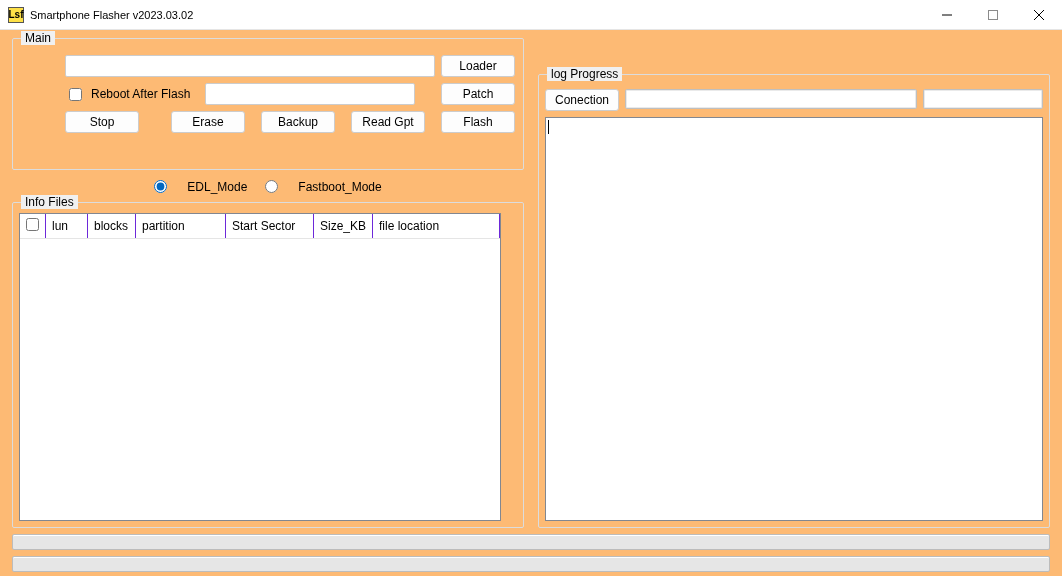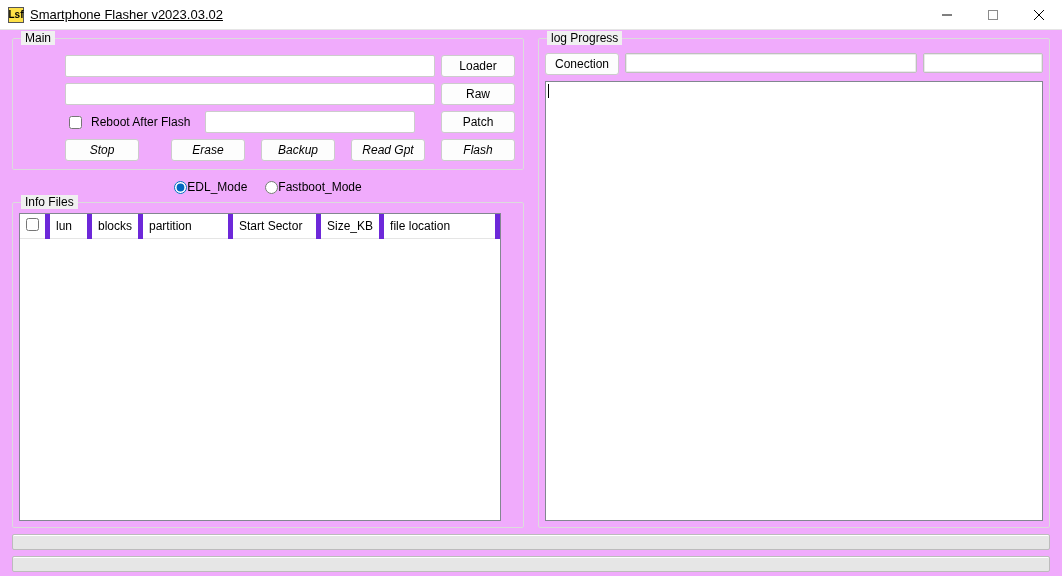--- a/index.html
+++ b/index.html
@@ -2,69 +2,69 @@
 <html><head>
 <meta charset="utf-8">
 <style>
   * { box-sizing: border-box; font-family: "Segoe UI", Tahoma, sans-serif; }
   html, body { margin:0; padding:0; }
   body { background:#fff; width:1062px; height:576px; overflow:hidden; font-size:12px; color:#000; }
 
   
   .titlebar { height:30px; display:flex; align-items:center; background:#fff; border-bottom:1px solid #e5e5e5; }
   .titlebar .icon { width:16px; height:16px; margin:0 6px 0 8px; display:flex; align-items:center; justify-content:center; font-size:10px; font-weight:bold; background:#fde047; border:1px solid #555; color:#000; }
-  .titlebar .title { flex:0 0 auto; font-size:13px;text-decoration:underline; }
+  .titlebar .title { flex:0 0 auto; font-size:11px; }
   .titlebar .spacer { flex:1; }
   .winbtn { width:46px; height:30px; display:flex; align-items:center; justify-content:center; }
   .winbtn svg { width:10px; height:10px; }
   .winbtn.max svg { width:10px; height:10px; }
 
   
-  .client { padding:8px 12px 4px 12px; background:#f0abfc; height:546px; display:flex; flex-direction:column; }
+  .client { padding:8px 12px 4px 12px; background:#fdba74; height:546px; display:flex; flex-direction:column; }
   .cols { display:flex; gap:14px; flex:1; min-height:0; }
   .leftcol { width:512px; display:flex; flex-direction:column; }
   .rightcol { flex:1; display:flex; flex-direction:column; }
 
   
   .groupbox { border:1px solid #dcdcdc; border-radius:2px; position:relative; padding:16px 8px 8px 8px; }
   .groupbox > .legend { position:absolute; top:-8px; left:8px; background:#f0f0f0; padding:0 4px; font-size:12px; color:#000; }
 
   .gb-main { height:132px; }
   .gb-main .row { display:flex; align-items:center; gap:6px; margin-bottom:6px;padding-left:44px; }
   .txt { height:22px; background:#fff; border:1px solid #ccc; border-radius:2px; padding:2px 4px; font-size:12px; }
   .btn { height:22px; background:#fdfdfd; border:1px solid #ccc; border-radius:3px; padding:0 6px; min-width:74px; text-align:center; display:flex; align-items:center; justify-content:center; font-size:12px; cursor:default; }
   .gb-main .mainrow .txt { flex:1; }
   .gb-main .mainrow .btn { width:74px; }
   .chk-box { display:flex; align-items:center; gap:6px; width:134px; }
   .row3 .txt { flex:1; }
   .row3 .btn { width:74px;margin-left:20px; }
 
   .row4 { display:flex; gap:10px; margin-top:2px; }
-  .row4 .btn { width:74px;font-style:italic; }
+  .row4 .btn { width:74px; }
   .row4 .gap { flex:1; }
   .row4 .cluster { display:flex; gap:16px; }
 
   .modes { display:flex; justify-content:center; gap:18px; padding:10px 0 8px 0; }
-  .radio { display:flex; align-items:flex-end; gap:0; font-size:12px; }
+  .radio { display:flex; align-items:flex-start; gap:20px; font-size:12px; }
   .radio input { margin:0; accent-color:#0067c0; }
 
   .gb-info { flex:1; display:flex; flex-direction:column; padding:10px 22px 6px 6px; min-height:0;justify-content:flex-end; }
   .table-wrap { flex:1; border:1px solid #828790; background:#fff; overflow:hidden; }
   table.listview { border-collapse:collapse; width:100%; font-size:12px; }
-  table.listview th { text-align:left; font-weight:normal; padding:4px 6px; background:#fff; border-right:5px solid #6d28d9; border-bottom:1px solid #e5e5e5; height:22px; }
+  table.listview th { text-align:left; font-weight:normal; padding:4px 6px; background:#fff; border-right:1px solid #6d28d9; border-bottom:1px solid #e5e5e5; height:22px; }
   table.listview th.chkcol { width:22px; text-align:center; }
   table.listview th input { margin:0; }
   .col-lun { width:42px; }
   .col-blocks { width:48px; }
   .col-part { width:90px; }
   .col-start { width:88px; }
   .col-size { width:58px; }
   .col-file {  }
 
-  .gb-log { flex:1; display:flex; flex-direction:column; padding:14px 6px 6px 6px; min-height:0; }
+  .gb-log { flex:1; display:flex; flex-direction:column; padding:14px 6px 6px 6px; min-height:0;margin-top:36px; }
   .logrow { display:flex; gap:6px; margin-bottom:6px; }
   .logrow .btn.con { width:74px; }
   .progress-slot { height:20px; flex:1; background:#fff; border:1px solid #bfbfbf; border-radius:2px; box-shadow: inset 0 0 0 1px #eaeaea; }
   .progress-slot.small { width:120px; flex:0 0 120px; }
   .logbox { flex:1; border:1px solid #828790; background:#fff; position:relative; }
   .caret { position:absolute; left:2px; top:2px; width:1px; height:14px; background:#000; animation: blink 1s step-end infinite; }
   @keyframes blink { 50% { opacity:0; } }
 
   .bottom-progress { height:16px; margin-top:6px; background:#e6e6e6; border:1px solid #bcbcbc; border-radius:2px; box-shadow: inset 0 1px 0 #fff; }
 </style>
@@ -96,24 +96,20 @@
   <div class="cols">
 
     <div class="leftcol">
 
       <div class="groupbox gb-main">
         <div class="legend">Main</div>
 
         <div class="row mainrow">
           <input class="txt" type="text" value="" style="">
           <div class="btn">Loader</div>
-        </div>
-        <div class="row mainrow">
-          <input class="txt" type="text" value="" style="">
-          <div class="btn">Raw</div>
         </div>
         <div class="row row3">
           <label class="chk-box">
             <input type="checkbox" style="">
             <span>Reboot After Flash</span>
           </label>
           <input class="txt" type="text" value="" style="">
           <div class="btn">Patch</div>
         </div>
         <div class="row row4">

